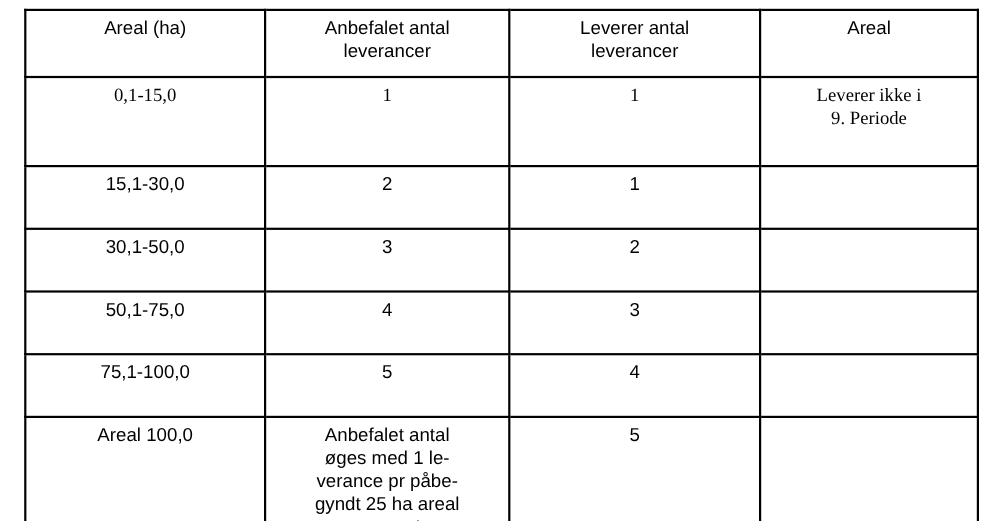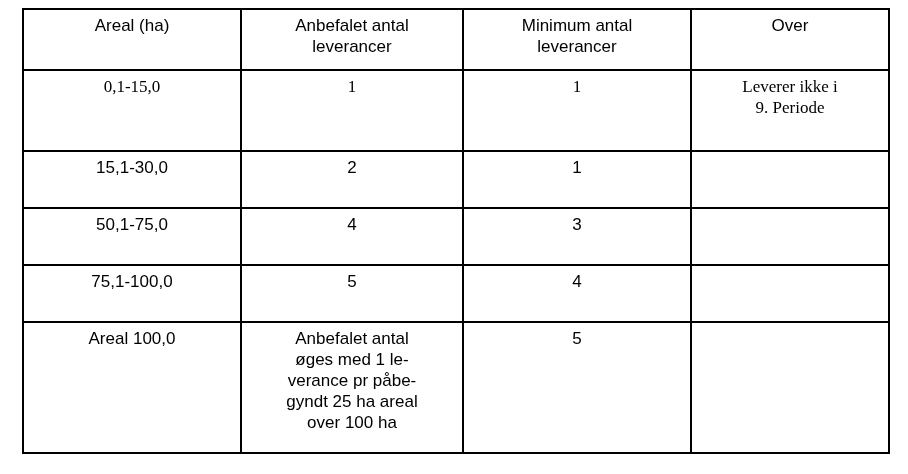--- a/index.html
+++ b/index.html
@@ -71,25 +71,25 @@
     <tbody>
       <tr class="header-row">
         <td>
             <span class="cell-text">Areal (ha)</span>
           </td>
         <td>
             <span class="cell-text">Anbefalet antal
 leverancer</span>
           </td>
         <td>
-            <span class="cell-text">Minimum antal
+            <span class="cell-text">Leverer antal
 leverancer</span>
           </td>
         <td>
-            <span class="cell-text">Over</span>
+            <span class="cell-text">Areal</span>
           </td>
       </tr>
 
       <tr class="r0">
         <td>
             <span class="cell-text">0,1-15,0</span>
           </td>
         <td>
             <span class="cell-text">1</span>
           </td>
@@ -110,20 +110,34 @@
             <span class="cell-text">2</span>
           </td>
         <td>
             <span class="cell-text">1</span>
           </td>
         <td>
             <span class="cell-text"></span>
           </td>
       </tr>
 
+      <tr class="r2">
+        <td>
+            <span class="cell-text">30,1-50,0</span>
+          </td>
+        <td>
+            <span class="cell-text">3</span>
+          </td>
+        <td>
+            <span class="cell-text">2</span>
+          </td>
+        <td>
+            <span class="cell-text"></span>
+          </td>
+      </tr>
 
       <tr class="r3">
         <td>
             <span class="cell-text">50,1-75,0</span>
           </td>
         <td>
             <span class="cell-text">4</span>
           </td>
         <td>
             <span class="cell-text">3</span>

